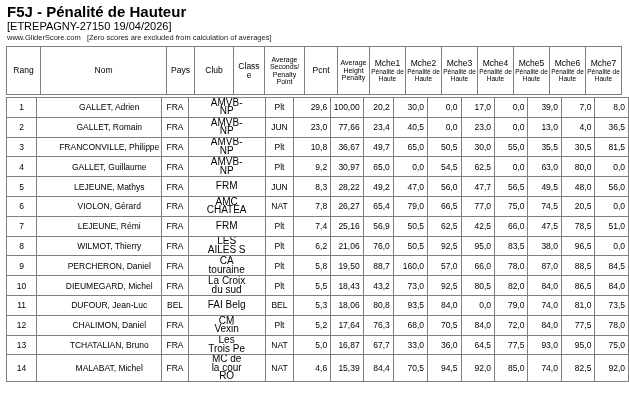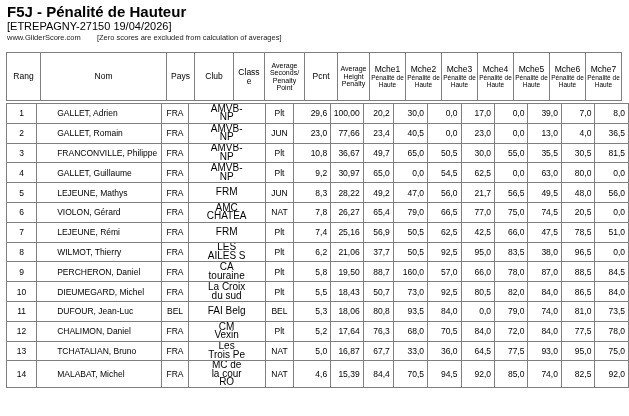--- a/index.html
+++ b/index.html
@@ -2,38 +2,38 @@
 <html><head>
 <meta charset="utf-8">
 <style>
   html,body{margin:0;padding:0;background:#ffffff;}
   body{width:629px;height:416px;font-family:"Liberation Sans",sans-serif;color:#000;position:relative;overflow:hidden;}
   .page{position:absolute;left:0;top:0;width:629px;height:416px;background:#fff;}
 
   .title{position:absolute;left:7px;top:3px;font-size:15px;font-weight:bold;white-space:nowrap;}
   .subtitle{position:absolute;left:7px;top:20px;font-size:11px;white-space:nowrap;}
   .meta{position:absolute;left:7px;top:33px;font-size:7.5px;white-space:nowrap;color:#222;}
-  .meta .note{margin-left:14px;}
-
-  table{border-collapse:collapse;table-layout:fixed;margin-top:6px;}
+  .meta .note{margin-left:4px;}
+
+  table{border-collapse:collapse;table-layout:fixed;}
   .tbl{position:absolute;left:6px;}
   .tbl-header{top:46px;}
   .tbl-body{top:97px;}
   th,td{border:1px solid #7f7f7f;overflow:hidden;vertical-align:middle;padding:0;}
 
   th{font-weight:normal;font-size:8.5px;text-align:center;line-height:9px;}
   th.small{font-size:7px;line-height:7.5px;}
   th.classe{padding:0 3px;overflow-wrap:anywhere;}
   .hdr-row{height:48px;}
   .mche-sub{font-size:6.5px;line-height:6.5px;margin-top:1px;}
 
   .tbl-body tr{height:19.8px;}
   td{font-size:8.5px;}
   .c-center{text-align:center;}
-  .c-name{text-align:left;padding-left:20px;white-space:nowrap;}
+  .c-name{text-align:center;padding-left:20px;white-space:nowrap;}
   .c-club{text-align:center;font-size:10px;line-height:8.5px;padding:0 18px;overflow-wrap:break-word;}
   .c-num{text-align:right;padding-right:3px;white-space:nowrap;}
   .c-italic{}
 </style>
 </head>
 <body>
 
 <div class="page">
 
   <div class="title">F5J - Pénalité de Hauteur</div>
@@ -194,21 +194,21 @@
           <td class="c-center">5</td>
           <td class="c-name">LEJEUNE, Mathys</td>
           <td class="c-center">FRA</td>
           <td class="c-club">FRM</td>
           <td class="c-center">JUN</td>
           <td class="c-num">8,3</td>
           <td class="c-num c-italic">28,22</td>
           <td class="c-num">49,2</td>
           <td class="c-num">47,0</td>
           <td class="c-num">56,0</td>
-          <td class="c-num">21,7</td>
+          <td class="c-num">47,7</td>
           <td class="c-num">56,5</td>
           <td class="c-num">49,5</td>
           <td class="c-num">48,0</td>
           <td class="c-num">56,0</td>
         </tr>
         <tr>
           <td class="c-center">6</td>
           <td class="c-name">VIOLON, Gérard</td>
           <td class="c-center">FRA</td>
           <td class="c-club">AMC CHATEA</td>
@@ -242,21 +242,21 @@
           <td class="c-num">51,0</td>
         </tr>
         <tr>
           <td class="c-center">8</td>
           <td class="c-name">WILMOT, Thierry</td>
           <td class="c-center">FRA</td>
           <td class="c-club">LES AILES S</td>
           <td class="c-center">Plt</td>
           <td class="c-num">6,2</td>
           <td class="c-num c-italic">21,06</td>
-          <td class="c-num">37,7</td>
+          <td class="c-num">76,0</td>
           <td class="c-num">50,5</td>
           <td class="c-num">92,5</td>
           <td class="c-num">95,0</td>
           <td class="c-num">83,5</td>
           <td class="c-num">38,0</td>
           <td class="c-num">96,5</td>
           <td class="c-num">0,0</td>
         </tr>
         <tr>
           <td class="c-center">9</td>
@@ -276,21 +276,21 @@
           <td class="c-num">84,5</td>
         </tr>
         <tr>
           <td class="c-center">10</td>
           <td class="c-name">DIEUMEGARD, Michel</td>
           <td class="c-center">FRA</td>
           <td class="c-club">La Croix du sud</td>
           <td class="c-center">Plt</td>
           <td class="c-num">5,5</td>
           <td class="c-num c-italic">18,43</td>
-          <td class="c-num">50,7</td>
+          <td class="c-num">43,2</td>
           <td class="c-num">73,0</td>
           <td class="c-num">92,5</td>
           <td class="c-num">80,5</td>
           <td class="c-num">82,0</td>
           <td class="c-num">84,0</td>
           <td class="c-num">86,5</td>
           <td class="c-num">84,0</td>
         </tr>
         <tr>
           <td class="c-center">11</td>

